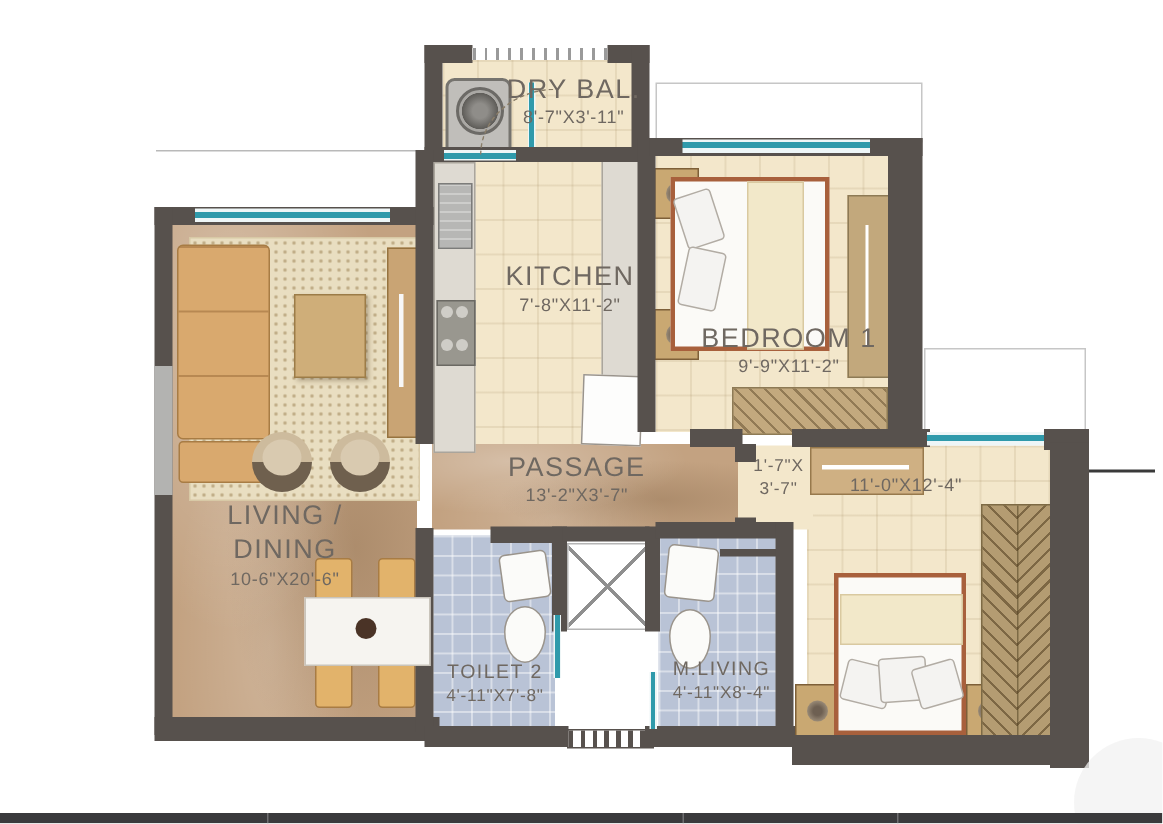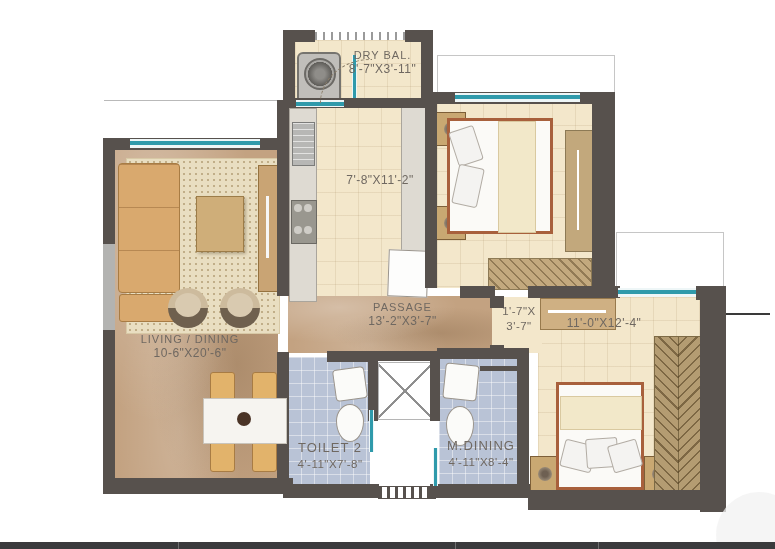--- a/index.html
+++ b/index.html
@@ -16,21 +16,21 @@
                      radial-gradient(ellipse at 75% 65%,rgba(115,85,55,.28),transparent 50%),
                      radial-gradient(ellipse at 40% 85%,rgba(255,255,255,.18),transparent 45%);}
   .floor-blue{position:absolute;background-color:#b9c3d6;
     background-image:linear-gradient(rgba(255,255,255,.45) 1px,transparent 1px),
                      linear-gradient(90deg,rgba(255,255,255,.45) 1px,transparent 1px);
     background-size:13px 13px;}
   .window-h{position:absolute;background:linear-gradient(#eef6f7 0 2px,#2f9aab 2px 6px,#eef6f7 6px 9px);}
   .window-v{position:absolute;background:linear-gradient(90deg,#eef6f7 0 1px,#2f9aab 1px 4px,#eef6f7 4px 5px);}
   .outline-box{position:absolute;background:#fff;border:1px solid #c6c6c6;}
   .label{position:absolute;color:#6f6861;text-align:center;letter-spacing:1px;line-height:1.3;z-index:30;}
-  .label .nm{display:block;font-size:11px;}
+  .label .nm{display:block;font-size:18px;}
   .label .dm{display:block;font-size:12px;letter-spacing:.5px;}
   .label.small .nm{font-size:13px;}
   .label.small .dm{font-size:11.5px;}
   .rug{position:absolute;background-color:#e9dec1;
     background-image:radial-gradient(rgba(160,135,90,.55) 1px,transparent 1.4px);
     background-size:6px 6px;border:1px solid #d8c9a6;}
   .wood{background:#d9a96e;border:1px solid #a87c44;}
   .white-fix{background:#fbfbf9;border:1px solid #9a948c;}
   .hatch45{background-color:#c3a97e;border:1px solid #8d7a55;
     background-image:repeating-linear-gradient(45deg,rgba(85,65,35,.45) 0 1.5px,transparent 1.5px 7px);}
@@ -195,43 +195,48 @@
   <div class="wall" style="left:430px;top:484px;width:100px;height:14px;"></div>
 
   <div class="window-v" style="left:369px;top:410px;width:5px;height:42px;"></div>
   <div class="window-v" style="left:433px;top:448px;width:5px;height:38px;"></div>
 
   <div class="label" style="left:330px;top:48px;width:105px;">
     <span class="nm">DRY BAL.</span>
     <span class="dm">8'-7"X3'-11"</span>
   </div>
   <div class="label" style="left:318px;top:173px;width:124px;">
+    <span class="nm">KITCHEN</span>
     <span class="dm">7'-8"X11'-2"</span>
+  </div>
+  <div class="label" style="left:440px;top:214px;width:172px;">
+    <span class="nm">BEDROOM 1</span>
+    <span class="dm">9'-9"X11'-2"</span>
   </div>
   <div class="label" style="left:546px;top:316px;width:116px;">
     <span class="dm">11'-0"X12'-4"</span>
   </div>
-  <div class="label" style="left:330px;top:300px;width:145px;">
+  <div class="label" style="left:312px;top:300px;width:145px;">
     <span class="nm">PASSAGE</span>
     <span class="dm">13'-2"X3'-7"</span>
   </div>
   <div class="label small" style="left:493px;top:304px;width:52px;">
     <span class="dm">1'-7"X</span>
     <span class="dm">3'-7"</span>
   </div>
   <div class="label" style="left:115px;top:332px;width:150px;">
     <span class="nm">LIVING / DINING</span>
     <span class="dm">10-6"X20'-6"</span>
   </div>
   <div class="label small" style="left:287px;top:440px;width:86px;">
     <span class="nm">TOILET 2</span>
     <span class="dm">4'-11"X7'-8"</span>
   </div>
   <div class="label small" style="left:436px;top:438px;width:90px;">
-    <span class="nm">M.DINING</span>
+    <span class="nm">M.LIVING</span>
     <span class="dm">4'-11"X8'-4"</span>
   </div>
 
   <div class="watermark" style="left:716px;top:492px;"></div>
   <div class="videobar">
     <div class="vsep" style="left:178px;"></div>
     <div class="vsep" style="left:455px;"></div>
     <div class="vsep" style="left:598px;"></div>
   </div>
 

